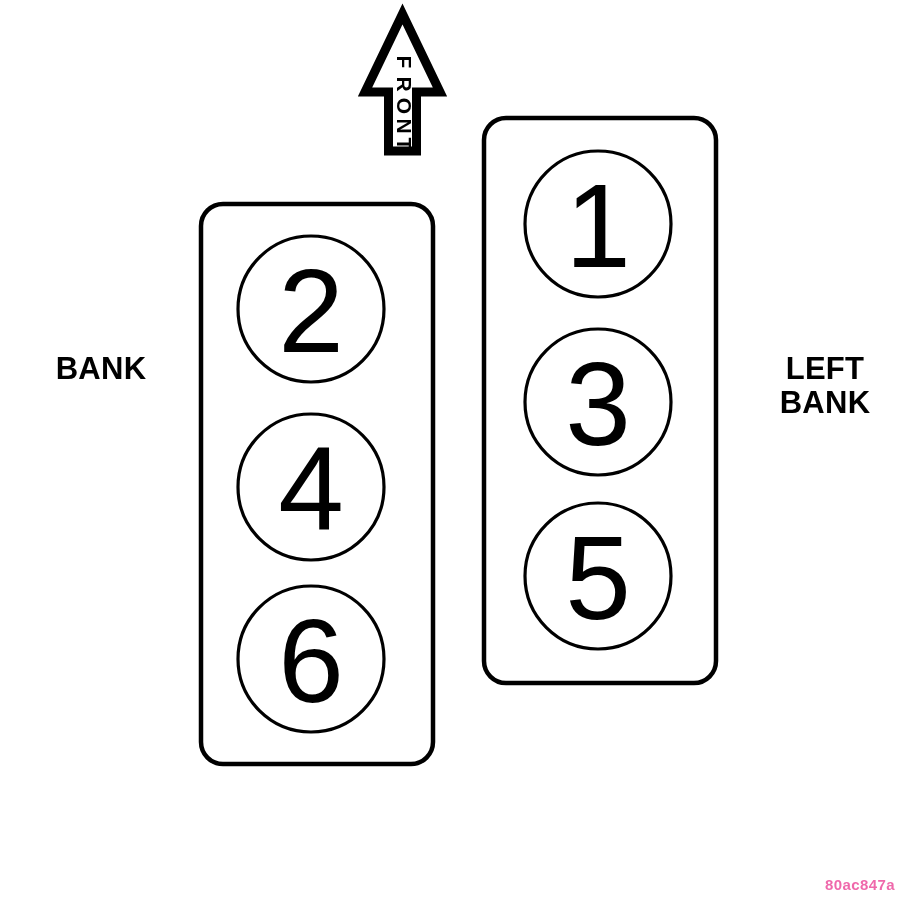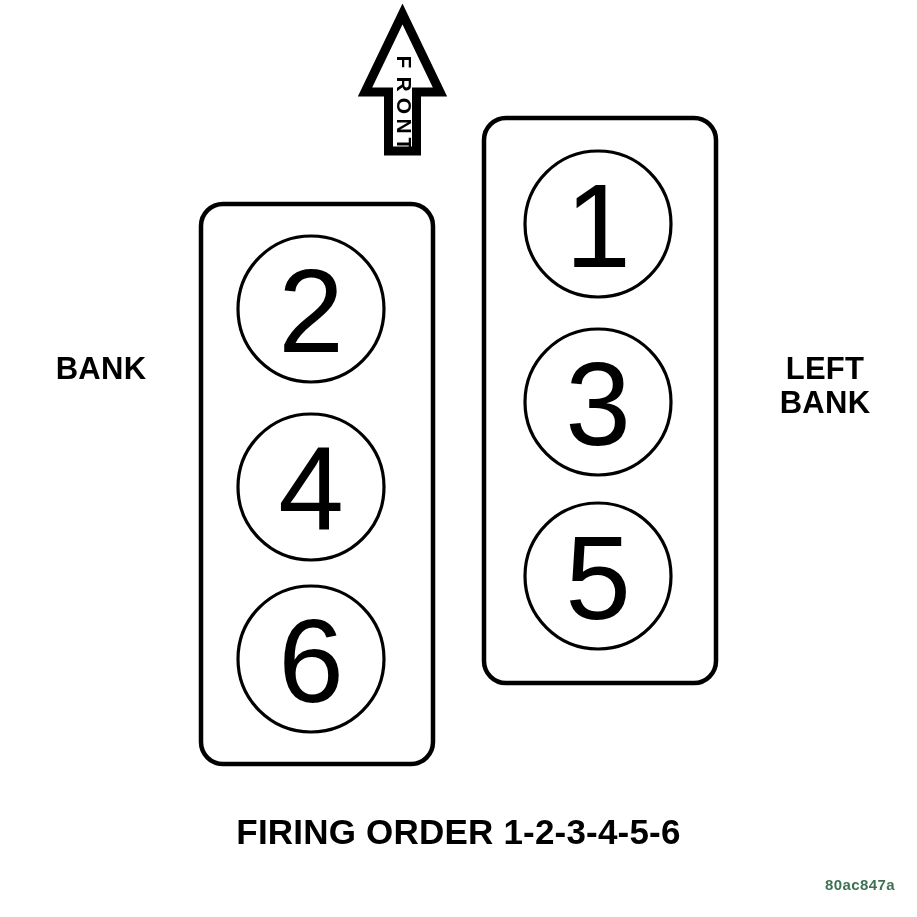--- a/index.html
+++ b/index.html
@@ -71,21 +71,21 @@
   }
 
   
   #figure-code {
     position: absolute;
     right: 22px;
     top: 876px;
     font-size: 15px;
     font-weight: bold;
     letter-spacing: 0.4px;
-    color: #14532d;
+    color: #ec4899;
     opacity: 0.82;
   }
 
   
   .cylinder-number {
     font-family: "Liberation Sans", sans-serif;
     font-size: 118px;
     font-weight: normal;
     fill: #000000;
   }
@@ -154,17 +154,16 @@
 
   <div class="bank-label" id="label-left-bank">
     <span class="bank-label-line">BANK</span>
   </div>
 
   <div class="bank-label" id="label-right-bank">
     <span class="bank-label-line">LEFT</span>
     <span class="bank-label-line">BANK</span>
   </div>
 
-  <div id="firing-order-caption">FIRING ORDER 1-2-3-4-5-6</div>
 
   <div id="figure-code">80ac847a</div>
 
 </div>
 
 </body></html>

